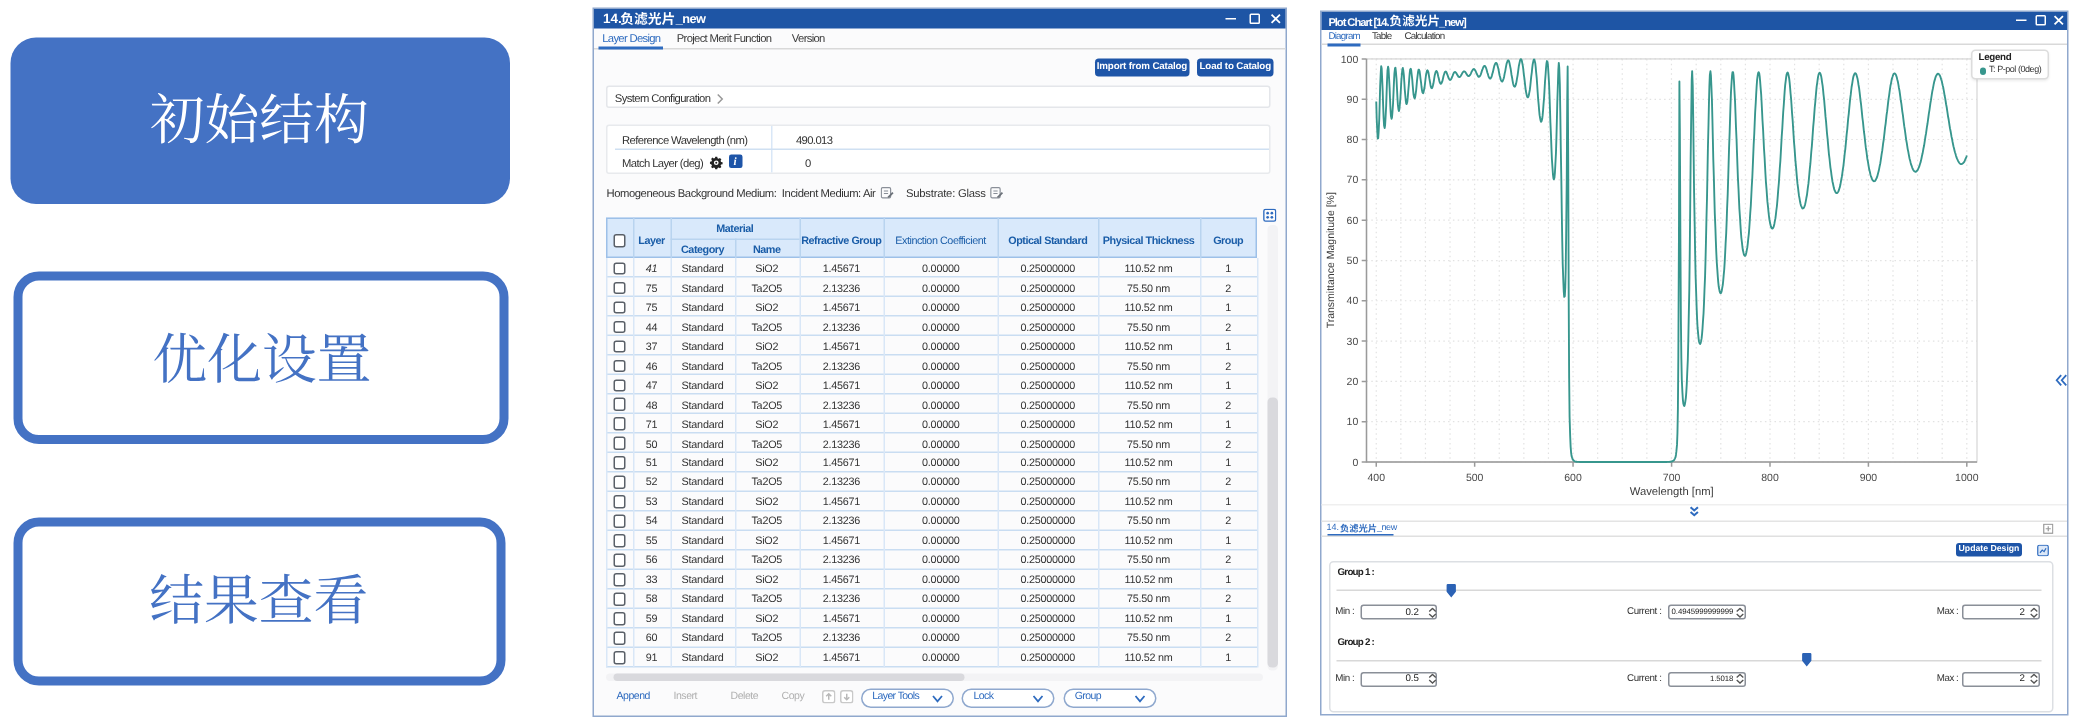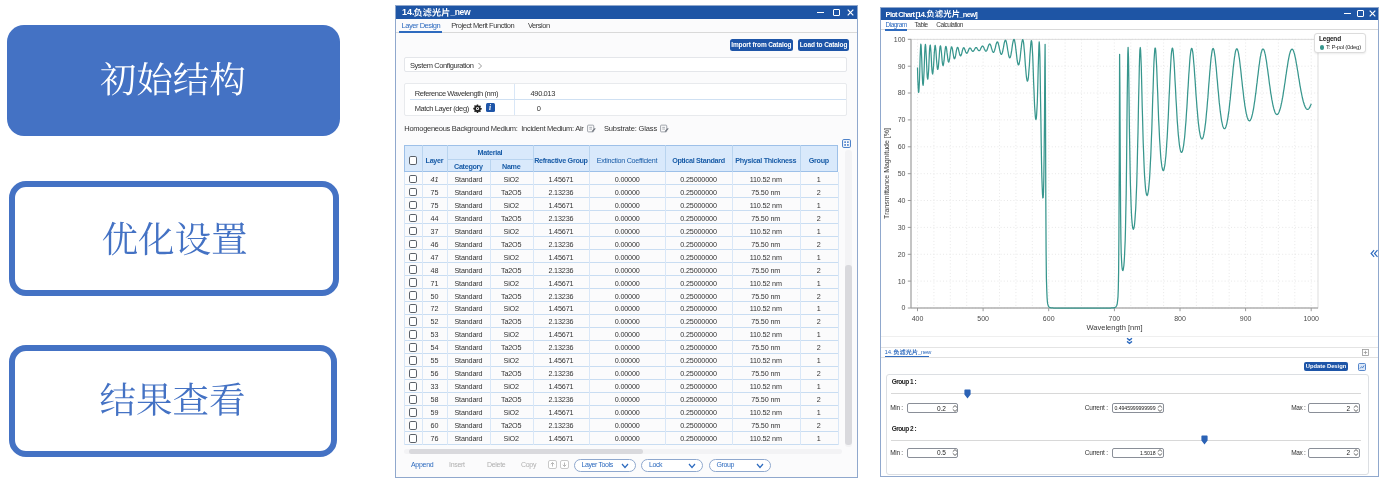--- a/index.html
+++ b/index.html
@@ -193,21 +193,21 @@
 <div class="abs" style="left:434.4px;top:295.52px;transform:translate(-50%,-50%);color:#333;font-size:7.2px;letter-spacing:-0.15px;white-space:nowrap;">50</div>
 <div class="abs" style="left:468.4px;top:295.52px;transform:translate(-50%,-50%);color:#333;font-size:7.2px;letter-spacing:-0.15px;white-space:nowrap;">Standard</div>
 <div class="abs" style="left:511.2px;top:295.52px;transform:translate(-50%,-50%);color:#333;font-size:7.2px;letter-spacing:-0.15px;white-space:nowrap;">Ta2O5</div>
 <div class="abs" style="left:560.9px;top:295.52px;transform:translate(-50%,-50%);color:#333;font-size:7.2px;letter-spacing:-0.15px;white-space:nowrap;">2.13236</div>
 <div class="abs" style="left:627.2px;top:295.52px;transform:translate(-50%,-50%);color:#333;font-size:7.2px;letter-spacing:-0.15px;white-space:nowrap;">0.00000</div>
 <div class="abs" style="left:698.5px;top:295.52px;transform:translate(-50%,-50%);color:#333;font-size:7.2px;letter-spacing:-0.15px;white-space:nowrap;">0.25000000</div>
 <div class="abs" style="left:765.7px;top:295.52px;transform:translate(-50%,-50%);color:#333;font-size:7.2px;letter-spacing:-0.15px;white-space:nowrap;">75.50 nm</div>
 <div class="abs" style="left:818.8px;top:295.52px;transform:translate(-50%,-50%);color:#333;font-size:7.2px;letter-spacing:-0.15px;white-space:nowrap;">2</div>
 <div class="abs" style="left:408.5px;top:291.42px;width:6.6px;height:6.6px;border:1.3px solid #5a6068;border-radius:1.8px;background:#fff;"></div>
 <div class="abs" style="left:404.3px;top:313.97px;width:433.49999999999994px;height:1px;background:#c9ddf2;"></div>
-<div class="abs" style="left:434.4px;top:308.49px;transform:translate(-50%,-50%);color:#333;font-size:7.2px;letter-spacing:-0.15px;white-space:nowrap;">72</div>
+<div class="abs" style="left:434.4px;top:308.49px;transform:translate(-50%,-50%);color:#333;font-size:7.2px;letter-spacing:-0.15px;white-space:nowrap;">51</div>
 <div class="abs" style="left:468.4px;top:308.49px;transform:translate(-50%,-50%);color:#333;font-size:7.2px;letter-spacing:-0.15px;white-space:nowrap;">Standard</div>
 <div class="abs" style="left:511.2px;top:308.49px;transform:translate(-50%,-50%);color:#333;font-size:7.2px;letter-spacing:-0.15px;white-space:nowrap;">SiO2</div>
 <div class="abs" style="left:560.9px;top:308.49px;transform:translate(-50%,-50%);color:#333;font-size:7.2px;letter-spacing:-0.15px;white-space:nowrap;">1.45671</div>
 <div class="abs" style="left:627.2px;top:308.49px;transform:translate(-50%,-50%);color:#333;font-size:7.2px;letter-spacing:-0.15px;white-space:nowrap;">0.00000</div>
 <div class="abs" style="left:698.5px;top:308.49px;transform:translate(-50%,-50%);color:#333;font-size:7.2px;letter-spacing:-0.15px;white-space:nowrap;">0.25000000</div>
 <div class="abs" style="left:765.7px;top:308.49px;transform:translate(-50%,-50%);color:#333;font-size:7.2px;letter-spacing:-0.15px;white-space:nowrap;">110.52 nm</div>
 <div class="abs" style="left:818.8px;top:308.49px;transform:translate(-50%,-50%);color:#333;font-size:7.2px;letter-spacing:-0.15px;white-space:nowrap;">1</div>
 <div class="abs" style="left:408.5px;top:304.38px;width:6.6px;height:6.6px;border:1.3px solid #5a6068;border-radius:1.8px;background:#fff;"></div>
 <div class="abs" style="left:404.3px;top:326.94px;width:433.49999999999994px;height:1px;background:#c9ddf2;"></div>
 <div class="abs" style="left:434.4px;top:321.46px;transform:translate(-50%,-50%);color:#333;font-size:7.2px;letter-spacing:-0.15px;white-space:nowrap;">52</div>
@@ -293,21 +293,21 @@
 <div class="abs" style="left:434.4px;top:425.22px;transform:translate(-50%,-50%);color:#333;font-size:7.2px;letter-spacing:-0.15px;white-space:nowrap;">60</div>
 <div class="abs" style="left:468.4px;top:425.22px;transform:translate(-50%,-50%);color:#333;font-size:7.2px;letter-spacing:-0.15px;white-space:nowrap;">Standard</div>
 <div class="abs" style="left:511.2px;top:425.22px;transform:translate(-50%,-50%);color:#333;font-size:7.2px;letter-spacing:-0.15px;white-space:nowrap;">Ta2O5</div>
 <div class="abs" style="left:560.9px;top:425.22px;transform:translate(-50%,-50%);color:#333;font-size:7.2px;letter-spacing:-0.15px;white-space:nowrap;">2.13236</div>
 <div class="abs" style="left:627.2px;top:425.22px;transform:translate(-50%,-50%);color:#333;font-size:7.2px;letter-spacing:-0.15px;white-space:nowrap;">0.00000</div>
 <div class="abs" style="left:698.5px;top:425.22px;transform:translate(-50%,-50%);color:#333;font-size:7.2px;letter-spacing:-0.15px;white-space:nowrap;">0.25000000</div>
 <div class="abs" style="left:765.7px;top:425.22px;transform:translate(-50%,-50%);color:#333;font-size:7.2px;letter-spacing:-0.15px;white-space:nowrap;">75.50 nm</div>
 <div class="abs" style="left:818.8px;top:425.22px;transform:translate(-50%,-50%);color:#333;font-size:7.2px;letter-spacing:-0.15px;white-space:nowrap;">2</div>
 <div class="abs" style="left:408.5px;top:421.12px;width:6.6px;height:6.6px;border:1.3px solid #5a6068;border-radius:1.8px;background:#fff;"></div>
 <div class="abs" style="left:404.3px;top:443.67px;width:433.49999999999994px;height:1px;background:#c9ddf2;"></div>
-<div class="abs" style="left:434.4px;top:438.19px;transform:translate(-50%,-50%);color:#333;font-size:7.2px;letter-spacing:-0.15px;white-space:nowrap;">76</div>
+<div class="abs" style="left:434.4px;top:438.19px;transform:translate(-50%,-50%);color:#333;font-size:7.2px;letter-spacing:-0.15px;white-space:nowrap;">91</div>
 <div class="abs" style="left:468.4px;top:438.19px;transform:translate(-50%,-50%);color:#333;font-size:7.2px;letter-spacing:-0.15px;white-space:nowrap;">Standard</div>
 <div class="abs" style="left:511.2px;top:438.19px;transform:translate(-50%,-50%);color:#333;font-size:7.2px;letter-spacing:-0.15px;white-space:nowrap;">SiO2</div>
 <div class="abs" style="left:560.9px;top:438.19px;transform:translate(-50%,-50%);color:#333;font-size:7.2px;letter-spacing:-0.15px;white-space:nowrap;">1.45671</div>
 <div class="abs" style="left:627.2px;top:438.19px;transform:translate(-50%,-50%);color:#333;font-size:7.2px;letter-spacing:-0.15px;white-space:nowrap;">0.00000</div>
 <div class="abs" style="left:698.5px;top:438.19px;transform:translate(-50%,-50%);color:#333;font-size:7.2px;letter-spacing:-0.15px;white-space:nowrap;">0.25000000</div>
 <div class="abs" style="left:765.7px;top:438.19px;transform:translate(-50%,-50%);color:#333;font-size:7.2px;letter-spacing:-0.15px;white-space:nowrap;">110.52 nm</div>
 <div class="abs" style="left:818.8px;top:438.19px;transform:translate(-50%,-50%);color:#333;font-size:7.2px;letter-spacing:-0.15px;white-space:nowrap;">1</div>
 <div class="abs" style="left:408.5px;top:434.09px;width:6.6px;height:6.6px;border:1.3px solid #5a6068;border-radius:1.8px;background:#fff;"></div>
 <div class="abs" style="left:404.3px;top:172.3px;width:1px;height:272.4px;background:#d9e7f7;"></div>
 <div class="abs" style="left:421.6px;top:172.3px;width:1px;height:272.4px;background:#d9e7f7;"></div>

